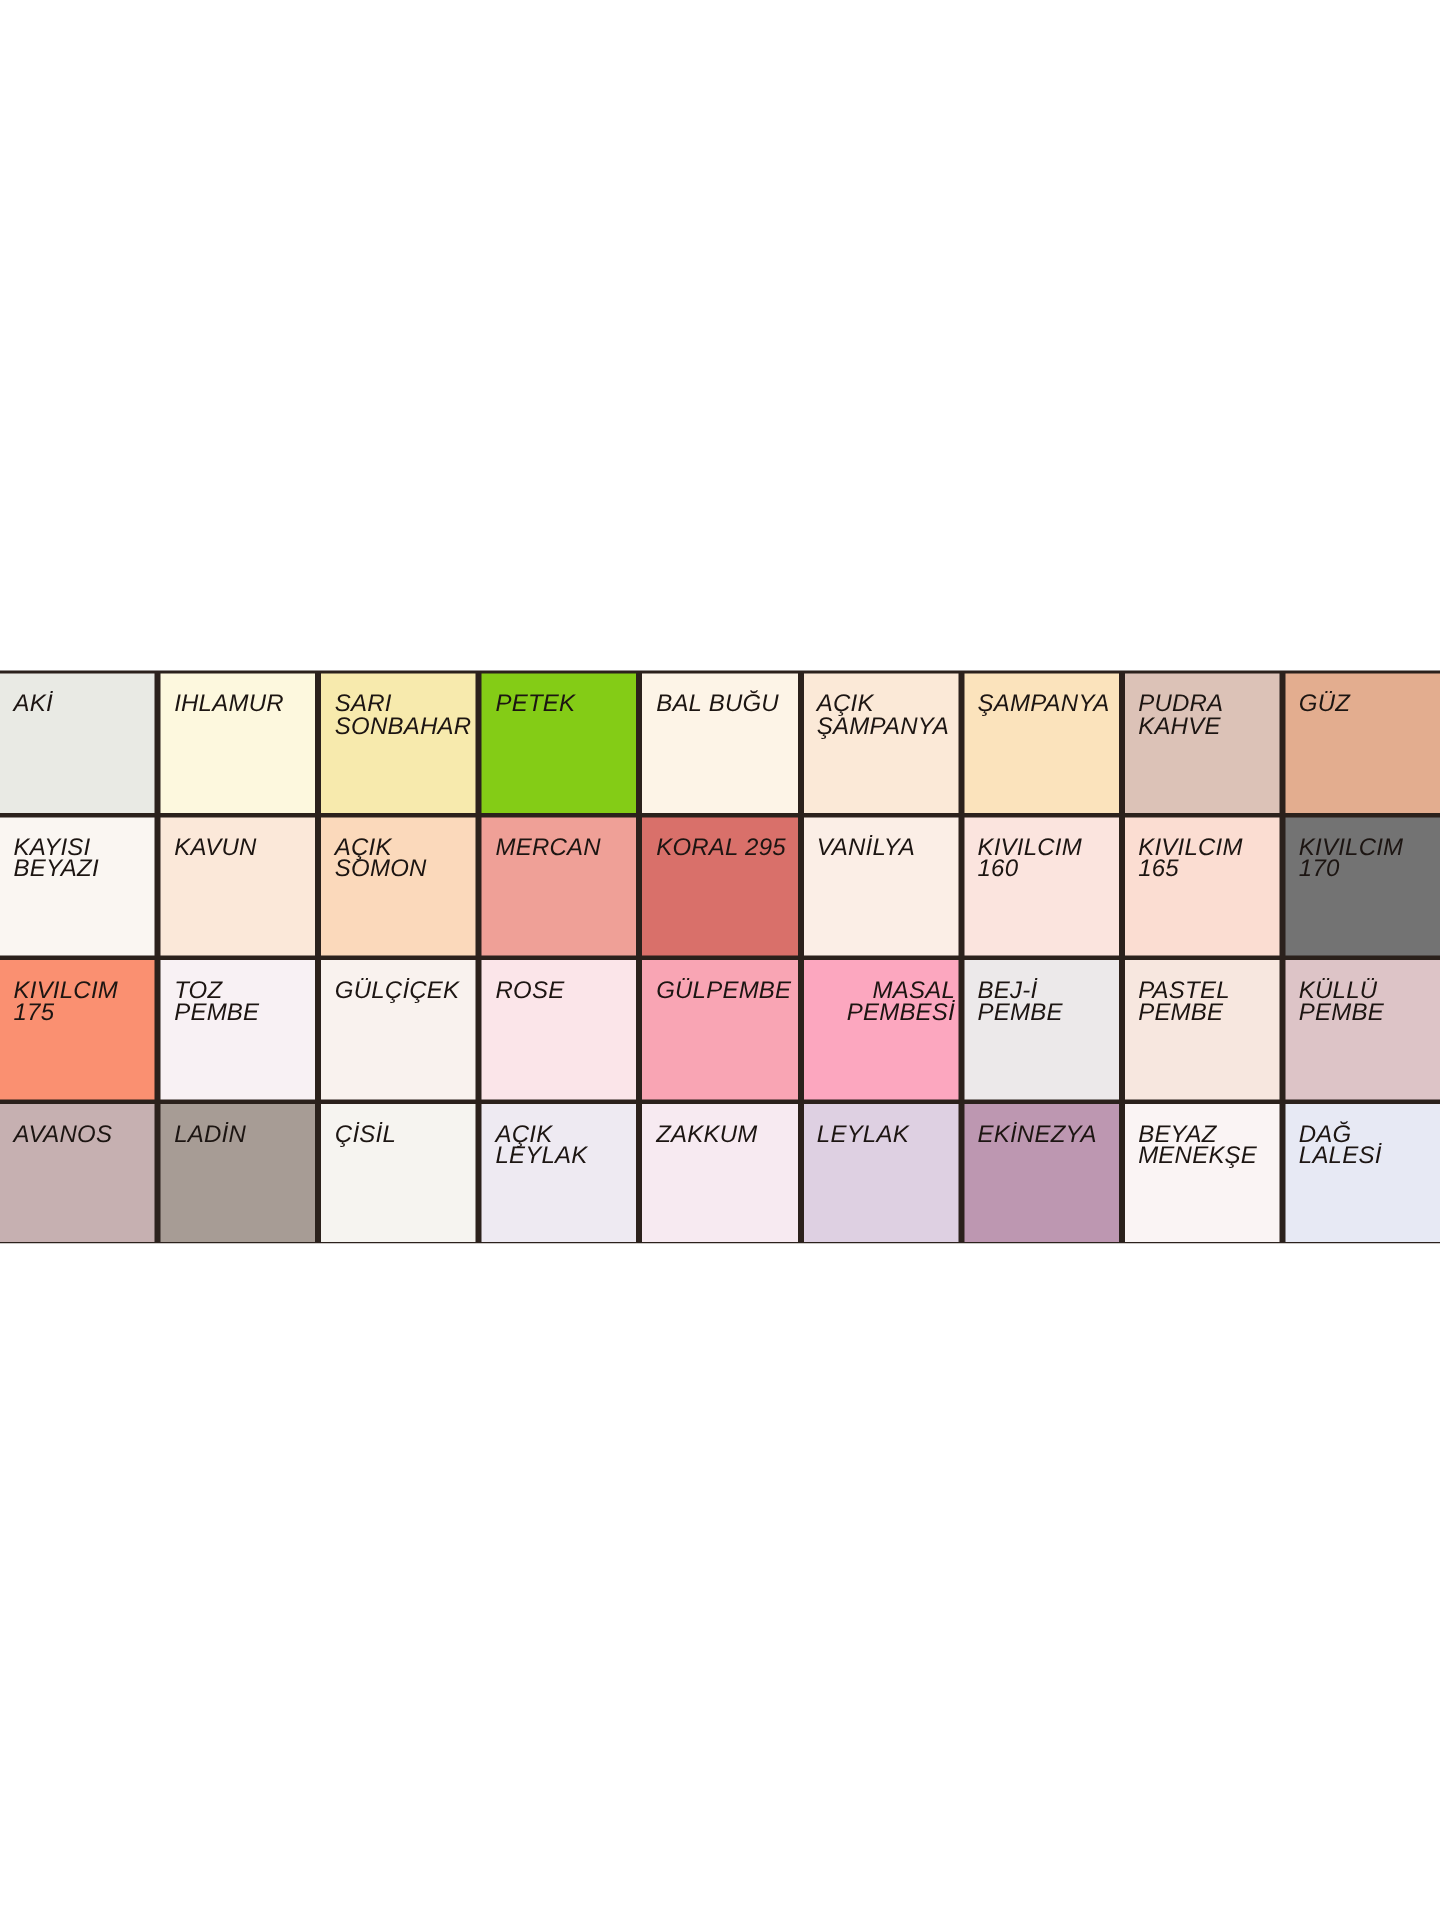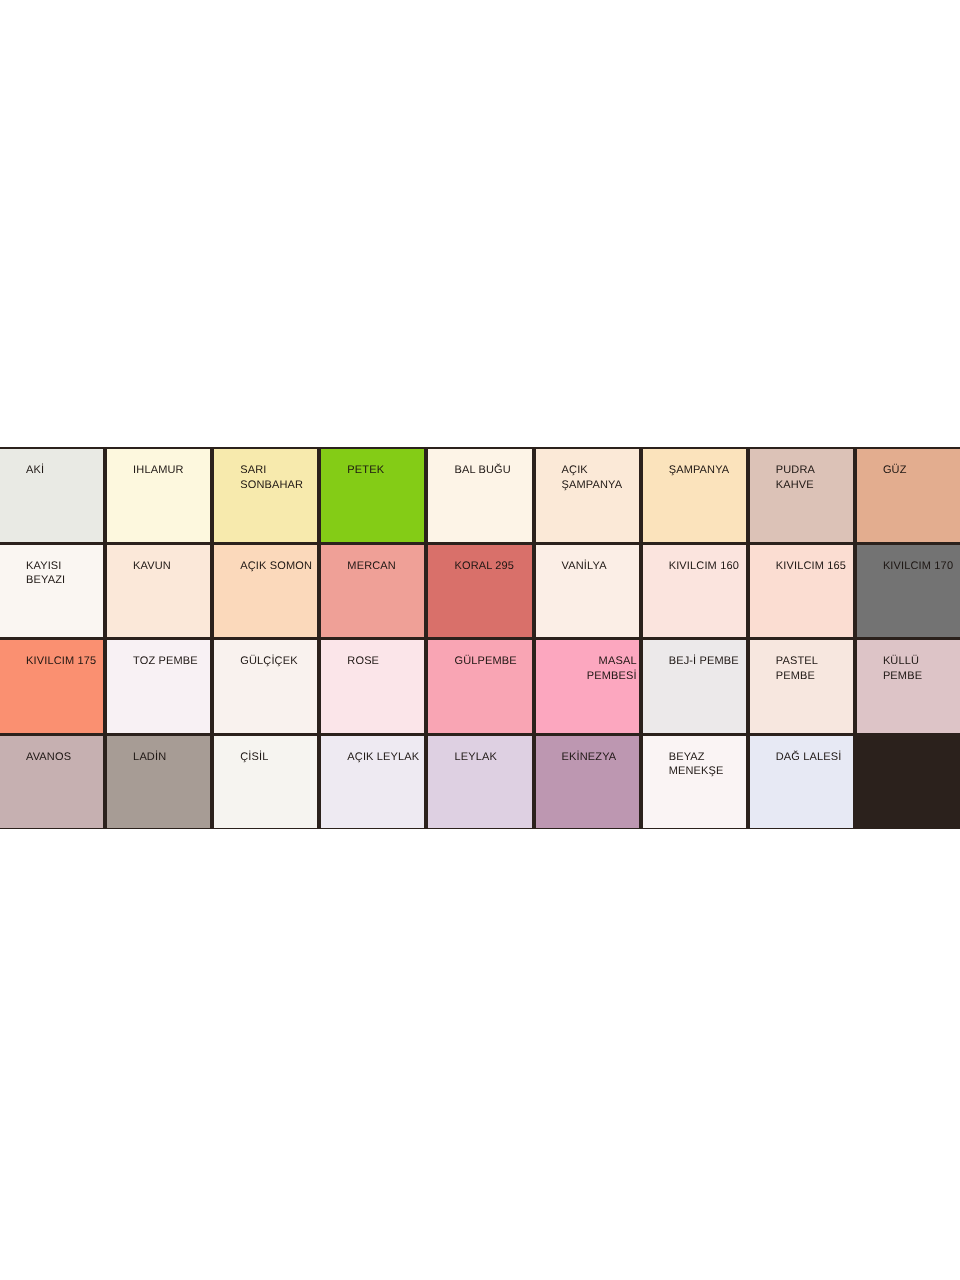--- a/index.html
+++ b/index.html
@@ -31,30 +31,31 @@
   }
 
   .swatch {
     position: relative;
     overflow: hidden;
     box-sizing: border-box;
   }
 
   .swatch-label {
     position: absolute;
-    left: 26px;
+    left: 9px;
     top: 14px;
     right: 2px;
-    font-size: 11px;
+    font-size: 16px;
     line-height: 14.5px;
     letter-spacing: 0.15px;
     font-weight: 400;
     color: #1c1512;
     white-space: pre-line;
     text-rendering: geometricPrecision;
+    font-style: italic;
   }
 
   .top-blank {
     position: absolute;
     left: 0; top: 0;
     width: 960px;
     height: 447px;
     background: #ffffff;
   }
   .bottom-blank {
@@ -158,20 +159,23 @@
     </div>
     <div class="swatch" style="background: rgb(167, 156, 149);">
       <span class="swatch-label">LADİN</span>
     </div>
     <div class="swatch" style="background: rgb(246, 244, 240);">
       <span class="swatch-label">ÇİSİL</span>
     </div>
     <div class="swatch" style="background: rgb(238, 234, 242); padding-left: 37px;">
       <span class="swatch-label">AÇIK LEYLAK</span>
     </div>
+    <div class="swatch" style="background: rgb(247, 234, 241);">
+      <span class="swatch-label">ZAKKUM</span>
+    </div>
     <div class="swatch" style="background: rgb(222, 208, 226); padding-left: 28px;">
       <span class="swatch-label">LEYLAK</span>
     </div>
     <div class="swatch" style="background: rgb(189, 151, 177);">
       <span class="swatch-label">EKİNEZYA</span>
     </div>
     <div class="swatch" style="background: rgb(250, 244, 244);">
       <span class="swatch-label">BEYAZ
 MENEKŞE</span>
     </div>

